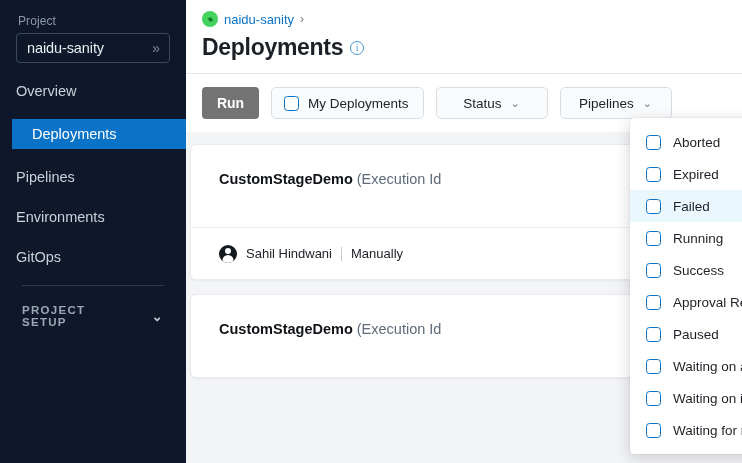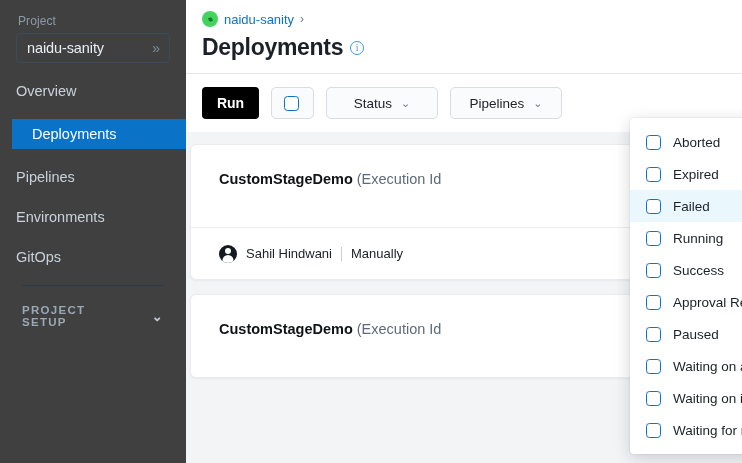--- a/index.html
+++ b/index.html
@@ -7,21 +7,21 @@
     width: 742px; height: 463px;
     overflow: hidden;
     font-family: "Liberation Sans", sans-serif;
     background: #ffffff;
   }
   .app { position: relative; width: 742px; height: 463px; display: flex; }
 
   
   .sidebar {
     width: 186px; height: 463px;
-    background: #404040;
+    background: #0f172a;
     flex: 0 0 186px;
     position: relative;
     padding-top: 14px;
   }
   .project-label {
     color: #8c9aa8;
     font-size: 12px;
     padding: 0 18px 5px 18px;
     letter-spacing: .1px;
   }
@@ -110,21 +110,21 @@
 
   
   .toolbar {
     height: 58px; background: #ffffff;
     display: flex; align-items: center;
     padding-left: 16px; gap: 12px;
     flex: 0 0 58px;
     position: relative; z-index: 5;
   }
   .run-btn {
-    background: #000000; color: #fff;
+    background: #737373; color: #fff;
     height: 32px; min-width: 57px;
     border-radius: 4px; border: none;
     font-size: 14px; font-weight: bold;
     display: flex; align-items: center; justify-content: center;
     cursor: pointer;
   }
   .filter-chip {
     height: 32px; background: #fafbfc;
     border: 1px solid #d9dde3; border-radius: 5px;
     display: flex; align-items: center;
@@ -264,20 +264,21 @@
         <span class="info-icon">i</span>
       </div>
     </div>
     <div class="header-rule"></div>
 
     <div class="toolbar">
       <button class="run-btn">Run</button>
 
       <div class="filter-chip chip-my">
         <span class="cbox"></span>
+        <span>My Deployments</span>
       </div>
 
       <div class="filter-chip chip-dd">
         <span>Status</span>
         <span class="chev">⌄</span>
       </div>
 
       <div class="filter-chip chip-dd">
         <span>Pipelines</span>
         <span class="chev">⌄</span>

